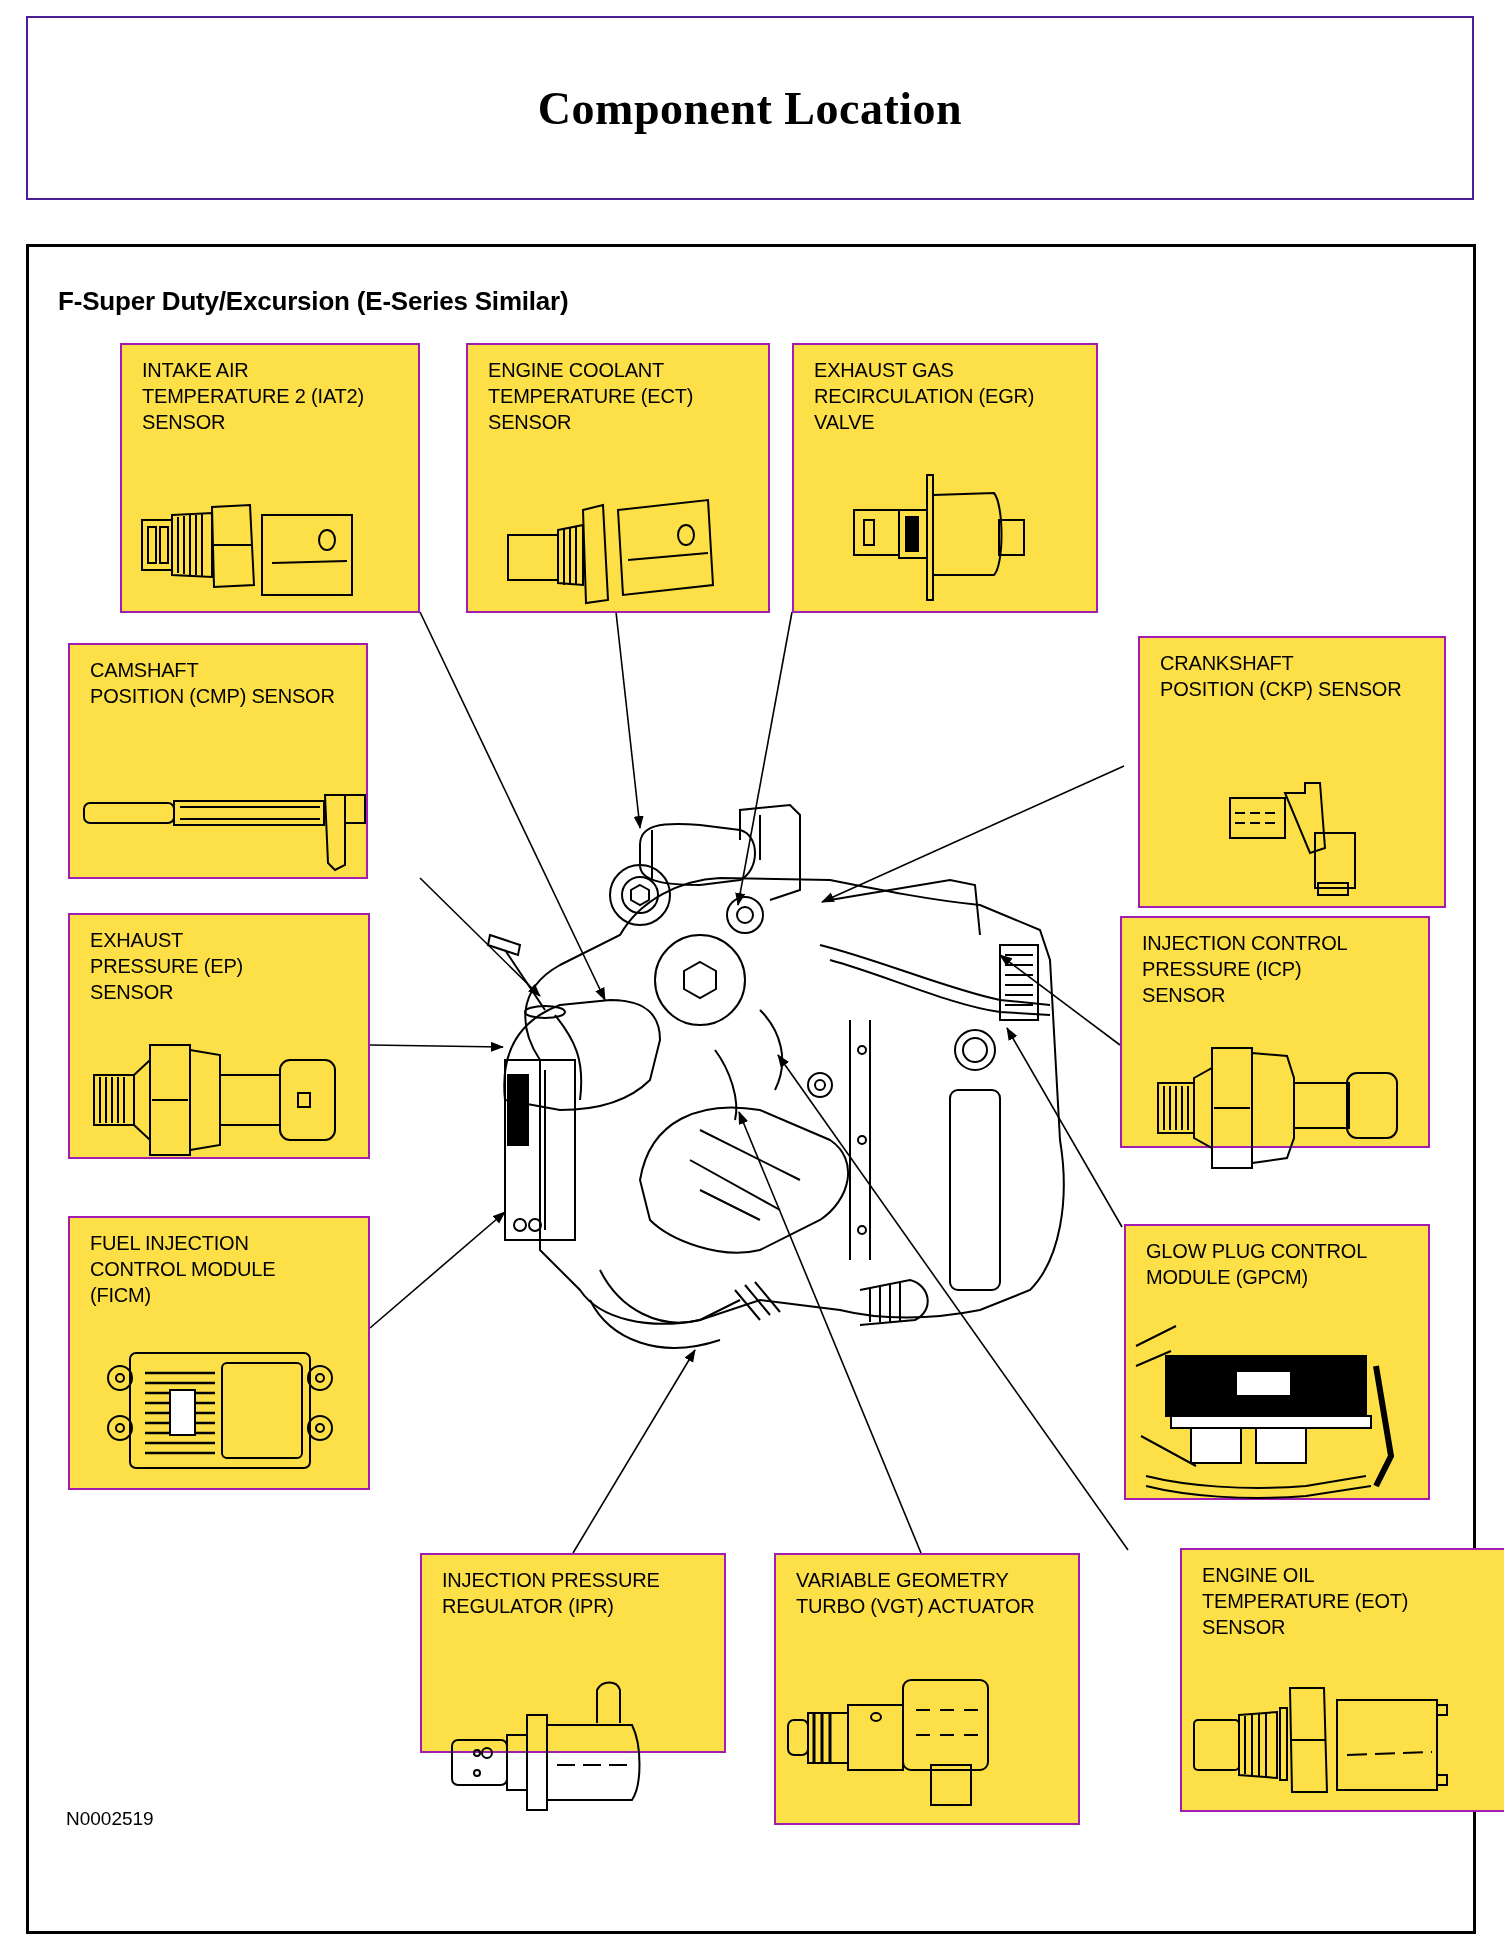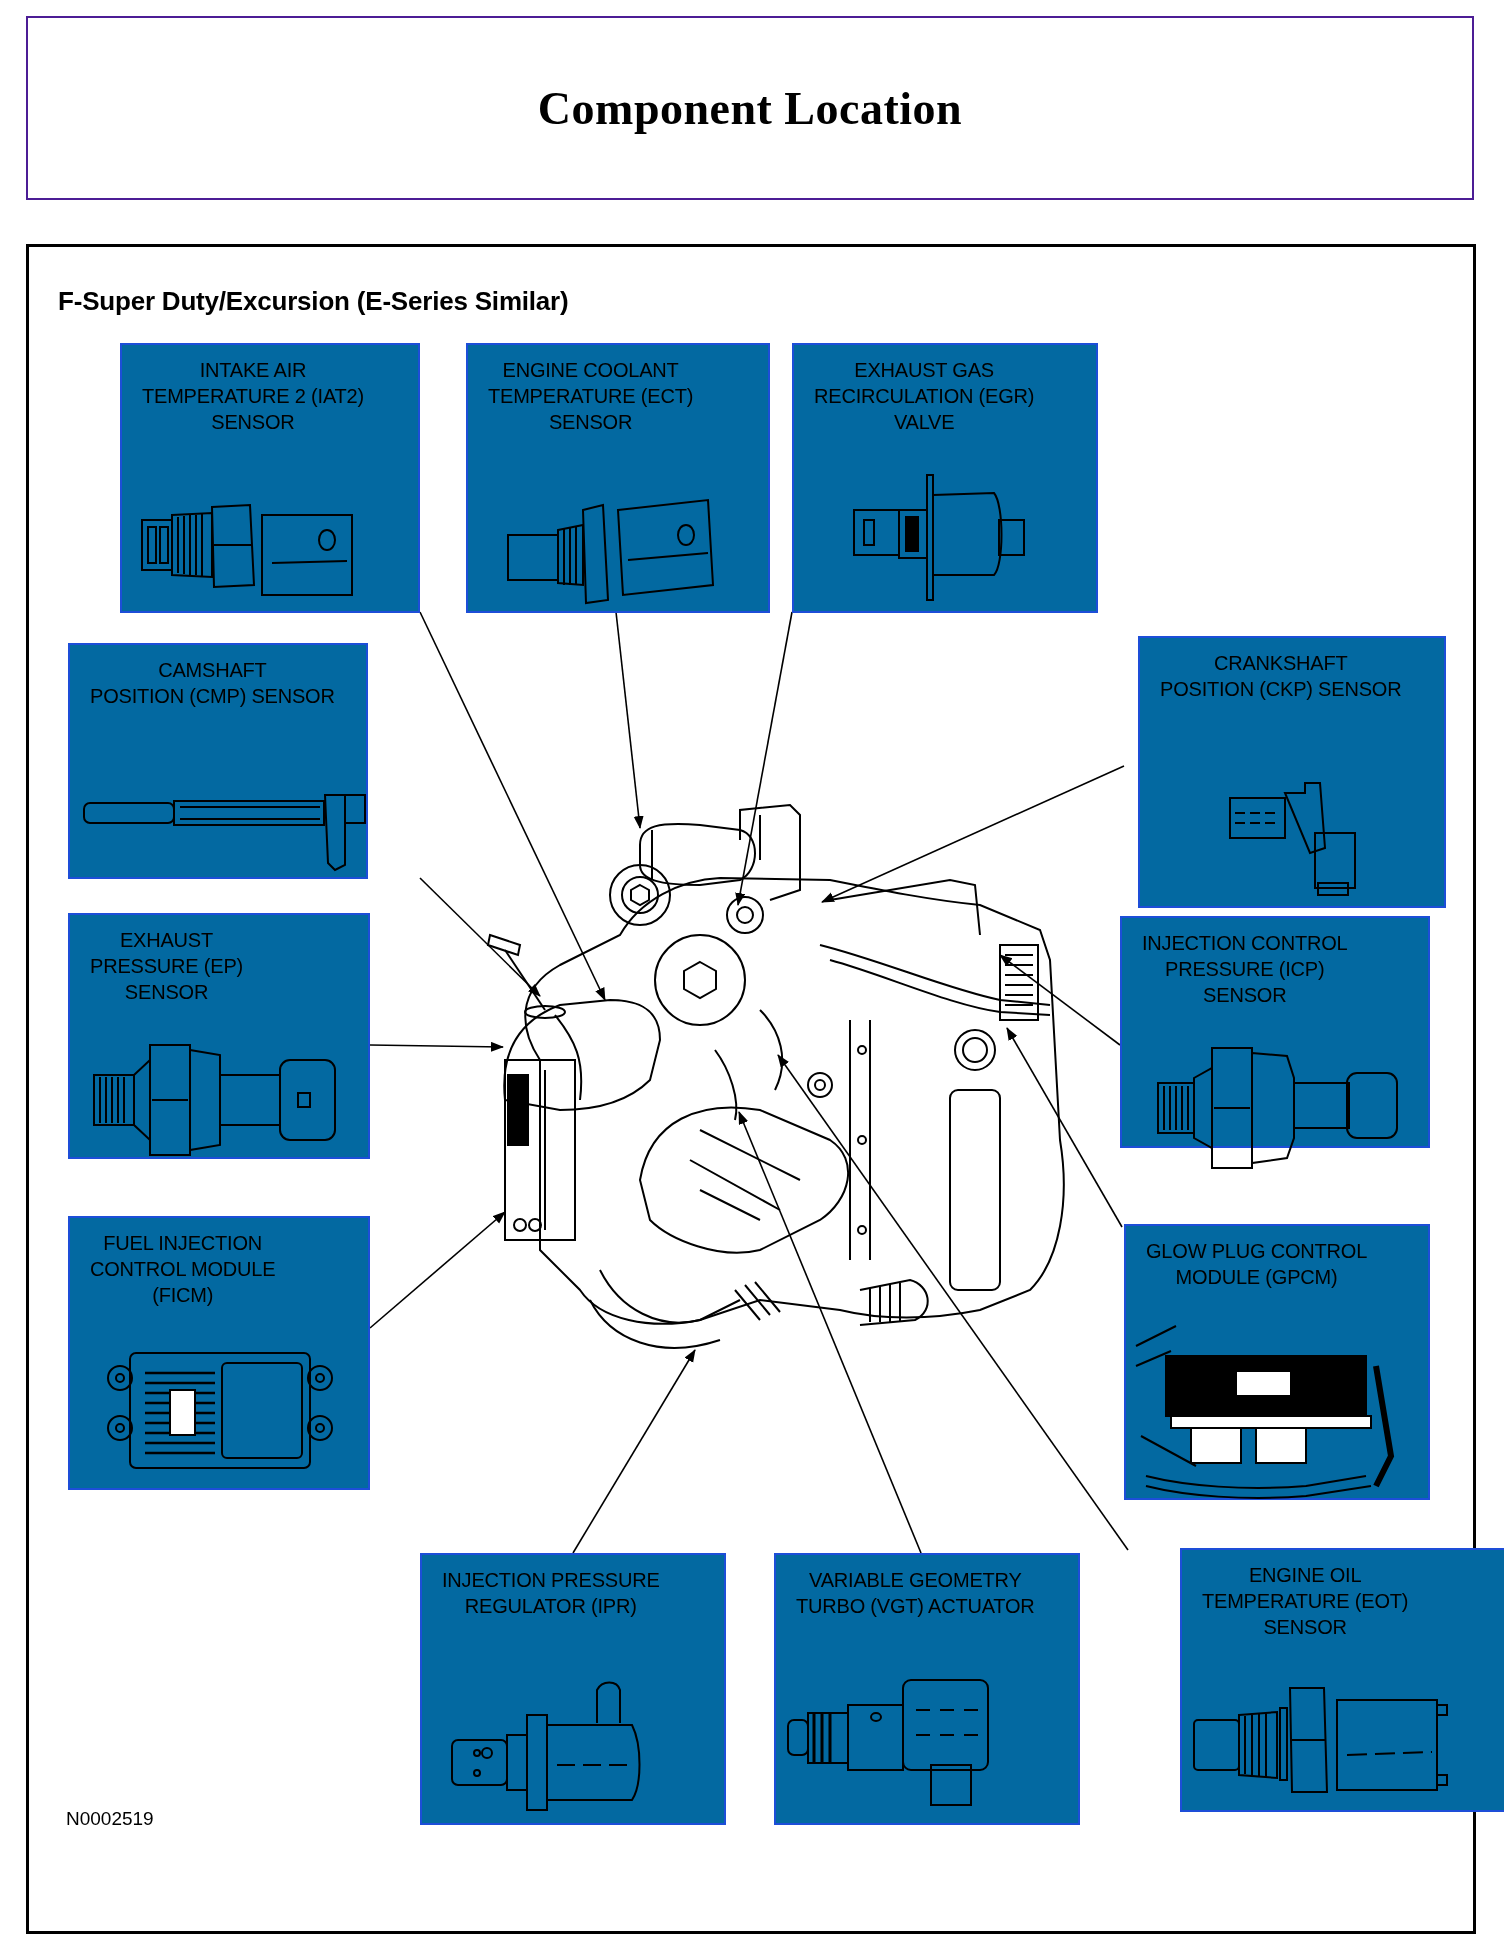--- a/index.html
+++ b/index.html
@@ -1,21 +1,21 @@
 <!DOCTYPE html>
 <html><head>
 <meta charset="utf-8">
 <style>
   html, body { margin:0; padding:0; background:#ffffff; }
   body { width:1504px; height:1944px; position:relative; overflow:hidden; font-family:"Liberation Sans", sans-serif; color:#000; }
   .title-box { position:absolute; left:26px; top:16px; width:1448px; height:184px; border:2px solid #4c1d95; box-sizing:border-box; display:flex; align-items:center; justify-content:center; }
   .title-text { font-family:"Liberation Serif", serif; font-weight:bold; font-size:46px; letter-spacing:0.5px; }
   .frame { position:absolute; left:26px; top:244px; width:1450px; height:1690px; border:3px solid #000; box-sizing:border-box; }
   .subtitle { position:absolute; left:58px; top:286px; font-weight:bold; font-size:26px; letter-spacing:-0.2px;text-align:right; }
-  .callout { position:absolute; border:2px solid #1d4ed8; box-sizing:border-box; background:#0369a1;text-align:center; }
+  .callout { position:absolute; border:2px solid #a21caf; box-sizing:border-box; background:#fde047; }
   .callout .label { position:absolute; left:20px; top:12px; font-size:20px; line-height:26px; white-space:pre-line; letter-spacing:-0.2px; }
   .callout svg.part { position:absolute; }
   .fig-id { position:absolute; left:66px; top:1808px; font-size:19px; }
   svg.overlay { position:absolute; left:0; top:0; }
 </style>
 </head>
 <body>
 
 <div class="title-box">
   <span class="title-text">Component Location</span>
@@ -257,21 +257,21 @@
     <rect x="45" y="110" width="200" height="12" fill="#fff"></rect>
     <rect x="65" y="122" width="50" height="35" fill="#fff"></rect>
       <rect x="130" y="122" width="50" height="35" fill="#fff"></rect>
     <path d="M20,170 C60,180 120,185 180,180 L240,170"></path>
     <path d="M20,180 C60,190 120,195 180,190 L245,180"></path>
     <path d="M250,60 L265,150 L250,180" stroke-width="6"></path>
     <path d="M10,40 L50,20 M10,60 L45,45 M15,130 L70,160"></path>
   </svg>
 </div>
 
-<div class="callout" style="left:420px;top:1553px;width:306px;height:272px;">
+<div class="callout" style="left:420px;top:1553px;width:306px;height:200px;">
   <div class="label">INJECTION PRESSURE
 REGULATOR (IPR)</div>
   <svg class="part" style="left:0;top:110px;" width="306" height="162" fill="none" stroke="#000" stroke-width="2">
     <rect x="30" y="75" width="55" height="45" rx="6"></rect>
     <circle cx="55" cy="88" r="3"></circle>
       <circle cx="65" cy="88" r="5"></circle>
       <circle cx="55" cy="108" r="3"></circle>
     <rect x="85" y="70" width="20" height="55"></rect>
     <rect x="105" y="50" width="20" height="95"></rect>
     <path d="M125,60 L210,60 C220,80 220,120 210,135 L125,135 Z"></path>

